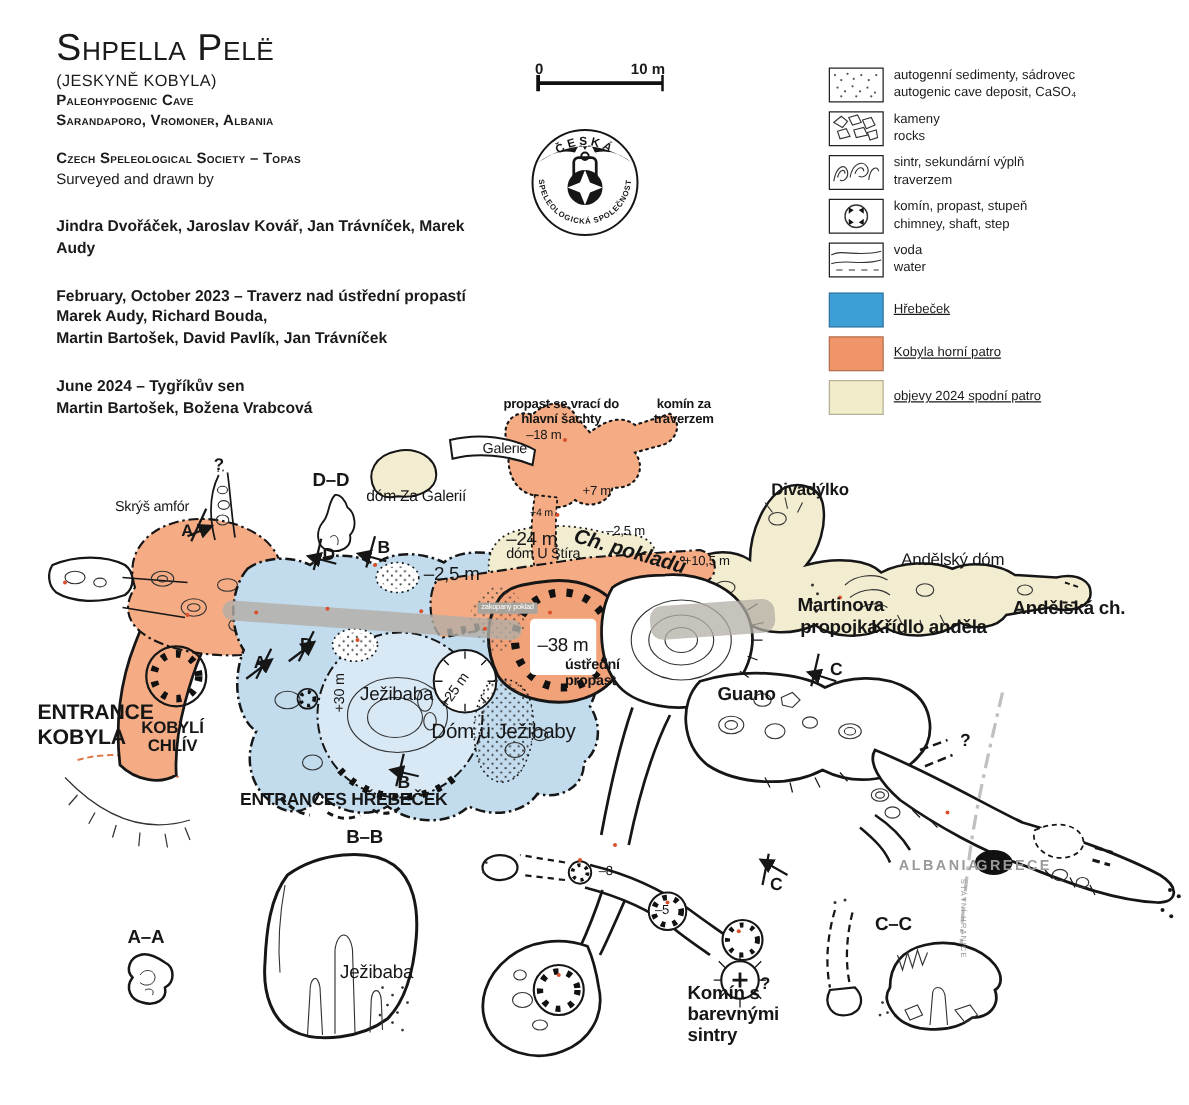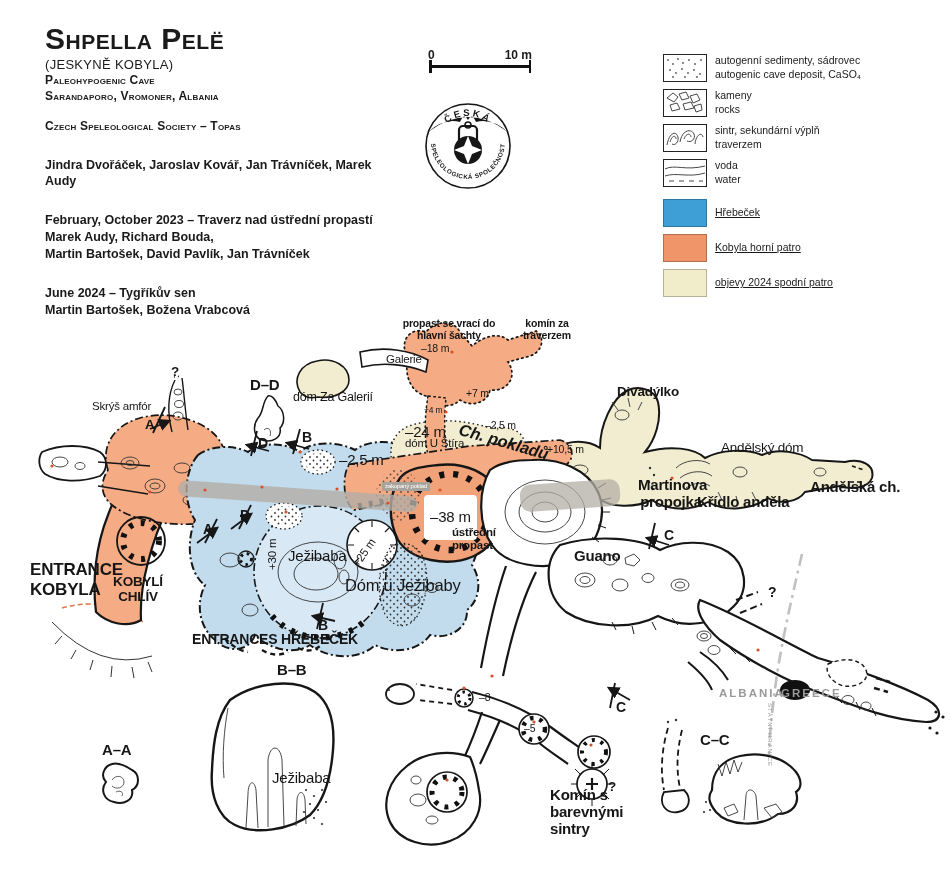--- a/index.html
+++ b/index.html
@@ -16,21 +16,21 @@
   .gray{color:#9a9a9a}
   .ls2{letter-spacing:2px}
   .vert{writing-mode:vertical-rl;letter-spacing:1px}
   .rot90ccw{transform:rotate(-90deg);transform-origin:left top}
   .rot55ccw{transform:rotate(-55deg);transform-origin:left top}
   .rot16cw{transform:rotate(16deg);transform-origin:left top}
   .chip-white{background:#fff;border-radius:3px;padding:13px 5px;box-shadow:0 0 0 1px #fff;}
   .chip-gray{background:#a8a49c;color:#fff;border-radius:1px;padding:1px 2px;line-height:1.1;}
   
   .title-block{position:absolute;left:45px;top:24px;width:340px;}
-  .tb-title{font-size:30px;font-weight:bold;font-variant:small-caps;letter-spacing:.5px;line-height:1;}
+  .tb-title{font-size:30px;font-weight:normal;font-variant:small-caps;letter-spacing:.5px;line-height:1;}
   .tb-sub{font-size:13px;margin-top:3px;letter-spacing:.3px;}
   .tb-sc{font-size:12px;font-weight:bold;font-variant:small-caps;letter-spacing:.2px;line-height:1.35;}
   .tb-plain{font-size:12px;line-height:1.35;}
   .tb-head{font-size:12.5px;font-weight:bold;line-height:1.35;}
   .tb-gap{height:14px}
   .tb-gap-s{height:8px}
   
   .legend{position:absolute;left:663px;top:54px;width:280px;}
   .lg-row{display:flex;align-items:flex-start;margin-bottom:7px;}
   .lg-row.center{align-items:center;text-decoration:underline;}
@@ -48,20 +48,21 @@
 </head>
 <body>
 
 <div class="title-block">
   <div class="tb-title">Shpella Pelë</div>
   <div class="tb-sub">(JESKYNĚ KOBYLA)</div>
   <div class="tb-sc">Paleohypogenic Cave</div>
   <div class="tb-sc">Sarandaporo, Vromoner, Albania</div>
   <div class="tb-gap"></div>
   <div class="tb-sc">Czech Speleological Society – Topas</div>
+  <div class="tb-plain">Surveyed and drawn by</div>
   <div class="tb-gap"></div>
     <div class="tb-gap-s"></div>
   <div class="tb-head">Jindra Dvořáček, Jaroslav Kovář, Jan Trávníček, Marek Audy</div>
   <div class="tb-gap"></div>
     <div class="tb-gap-s"></div>
   <div class="tb-head">February, October 2023 – Traverz nad ústřední propastí</div>
   <div class="tb-head">Marek Audy, Richard Bouda,</div>
   <div class="tb-head">Martin Bartošek, David Pavlík, Jan Trávníček</div>
   <div class="tb-gap"></div>
     <div class="tb-gap-s"></div>
@@ -148,20 +149,35 @@
         <path d="M3,20 C5,8 12,5 14,12 C15,17 11,21 8,19"></path>
         <path d="M6,17 C8,10 12,10 12,14"></path>
         <path d="M16,17 C18,5 27,3 30,9 C32,14 27,18 23,16"></path>
         <path d="M20,14 C22,8 27,8 27,12"></path>
         <path d="M31,19 C32,9 38,7 39,12"></path>
       </g>
     </svg>
     <div class="lg-txt">
       <div>sintr, sekundární výplň</div>
       <div>traverzem</div>
+    </div>
+  </div>
+  <div class="lg-row">
+    <svg class="lg-swatch" viewBox="0 0 42 26">
+      <circle cx="21" cy="13" r="9" fill="none" stroke="#333" stroke-width="1.1"></circle>
+      <g fill="#111">
+        <polygon points="15,6 19,8 15,11"></polygon>
+          <polygon points="27,6 27,11 23,8"></polygon>
+        <polygon points="15,20 15,15 19,18"></polygon>
+          <polygon points="27,20 23,18 27,15"></polygon>
+      </g>
+    </svg>
+    <div class="lg-txt">
+      <div>komín, propast, stupeň</div>
+      <div>chimney, shaft, step</div>
     </div>
   </div>
   <div class="lg-row">
     <svg class="lg-swatch" viewBox="0 0 42 26">
       <g fill="none" stroke="#333" stroke-width="0.9">
         <path d="M1,9 C10,4 22,11 41,6"></path>
         <path d="M1,16 C12,12 25,18 41,13"></path>
         <path d="M5,21 h5 M15,21 h5 M25,21 h5 M35,21 h4"></path>
       </g>
     </svg>

